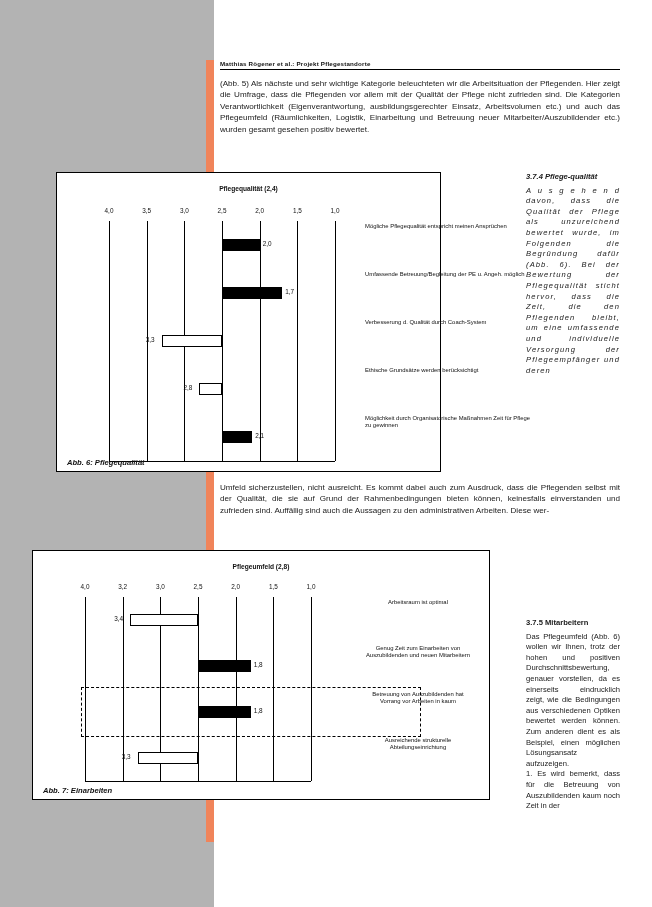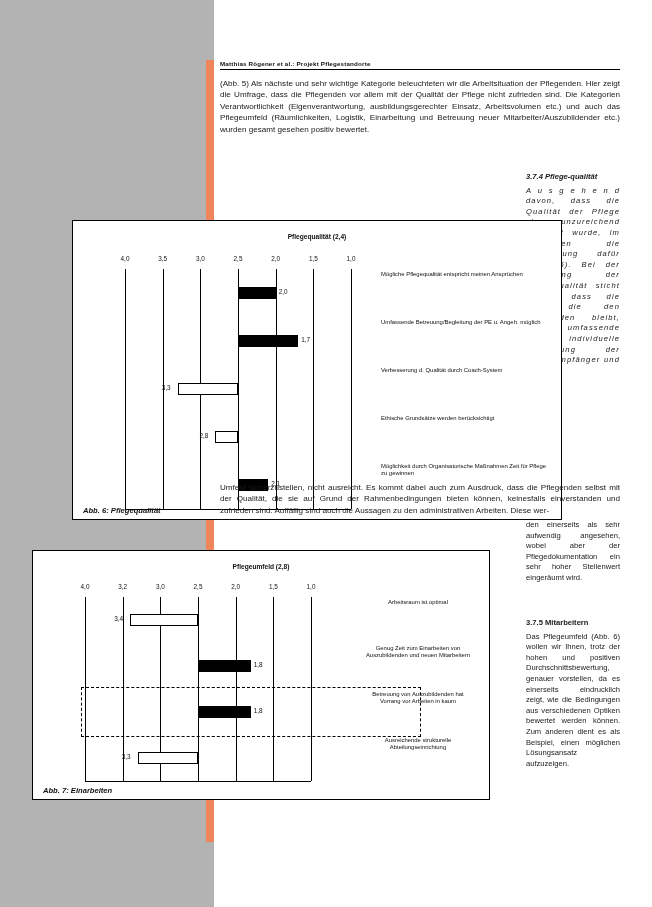--- a/index.html
+++ b/index.html
@@ -60,21 +60,21 @@
   #rc2{top:520px;}
   #rc3{top:618px;}
   .spaced{letter-spacing:1.1px;}
   
   .figbox{
     position:absolute;
     background:#ffffff;
     border:1px solid #000;
     box-sizing:border-box;
   }
-  #fig1{left:72px;top:172px;width:490px;height:300px;margin-top:48px;}
+  #fig1{left:56px;top:172px;width:385px;height:300px;}
   #fig2{left:32px;top:550px;width:458px;height:250px;}
   .fig-title{
     position:absolute;width:100%;text-align:center;
     font-size:6.6px;font-weight:bold;color:#111;
   }
   .fig-caption{
     position:absolute;left:10px;bottom:4px;
     font-size:7.6px;font-style:italic;font-weight:bold;color:#111;
   }
   .chart{
@@ -119,27 +119,25 @@
   <div class="running-head">Matthias Rögener et al.: Projekt Pflegestandorte</div>
   <div class="head-rule"></div>
 
   <div class="top-par">(Abb. 5) Als nächste und sehr wichtige Kategorie beleuchteten wir die Arbeitsituation der Pflegenden. Hier zeigt die Umfrage, dass die Pflegenden vor allem mit der Qualität der Pflege nicht zufrieden sind. Die Kategorien Verantwortlichkeit (Eigenverantwortung, ausbildungsgerechter Einsatz, Arbeitsvolumen etc.) und auch das Pflegeumfeld (Räumlichkeiten, Logistik, Einarbeitung und Betreuung neuer Mitarbeiter/Auszubildender etc.) wurden gesamt gesehen positiv bewertet.</div>
 
   <div class="right-col" id="rc1">
     <div class="rc-head">3.7.4 Pflege-qualität</div>
     <div class="spaced">A u s g e h e n d davon, dass die Qualität der Pflege als unzureichend bewertet wurde, im Folgenden die Begründung dafür (Abb. 6). Bei der Bewertung der Pflegequalität sticht hervor, dass die Zeit, die den Pflegenden bleibt, um eine umfassende und individuelle Versorgung der Pflegeempfänger und deren</div>
   </div>
 
-  <div class="right-col" id="rc2">
-    <div>den einerseits als sehr aufwendig angesehen, wobei aber der Pflegedokumentation ein sehr hoher Stellenwert eingeräumt wird.</div>
-  </div>
 
   <div class="right-col" id="rc3">
     <div class="rc-head">3.7.5 Mitarbeitern</div>
     <div style="">Das Pflegeumfeld (Abb. 6) wollen wir Ihnen, trotz der hohen und positiven Durchschnittsbewertung, genauer vorstellen, da es einerseits eindrucklich zeigt, wie die Bedingungen aus verschiedenen Optiken bewertet werden können. Zum anderen dient es als Beispiel, einen möglichen Lösungsansatz aufzuzeigen.</div>
+    <div>1. Es wird bemerkt, dass für die Betreuung von Auszubildenden kaum noch Zeit in der</div>
   </div>
 
   <div class="figbox" id="fig1">
     <div class="fig-title" style="top:12px;">Pflegequalität (2,4)</div>
     <div class="chart" id="chart1">
         <div class="tick" style="left: 42px; top: 34px;">4,0</div>
         <div class="gridline" style="left: 52px; top: 48px; height: 240px;"></div>
         <div class="tick" style="left: 79.6667px; top: 34px;">3,5</div>
         <div class="gridline" style="left: 89.6667px; top: 48px; height: 240px;"></div>
         <div class="tick" style="left: 117.333px; top: 34px;">3,0</div>

